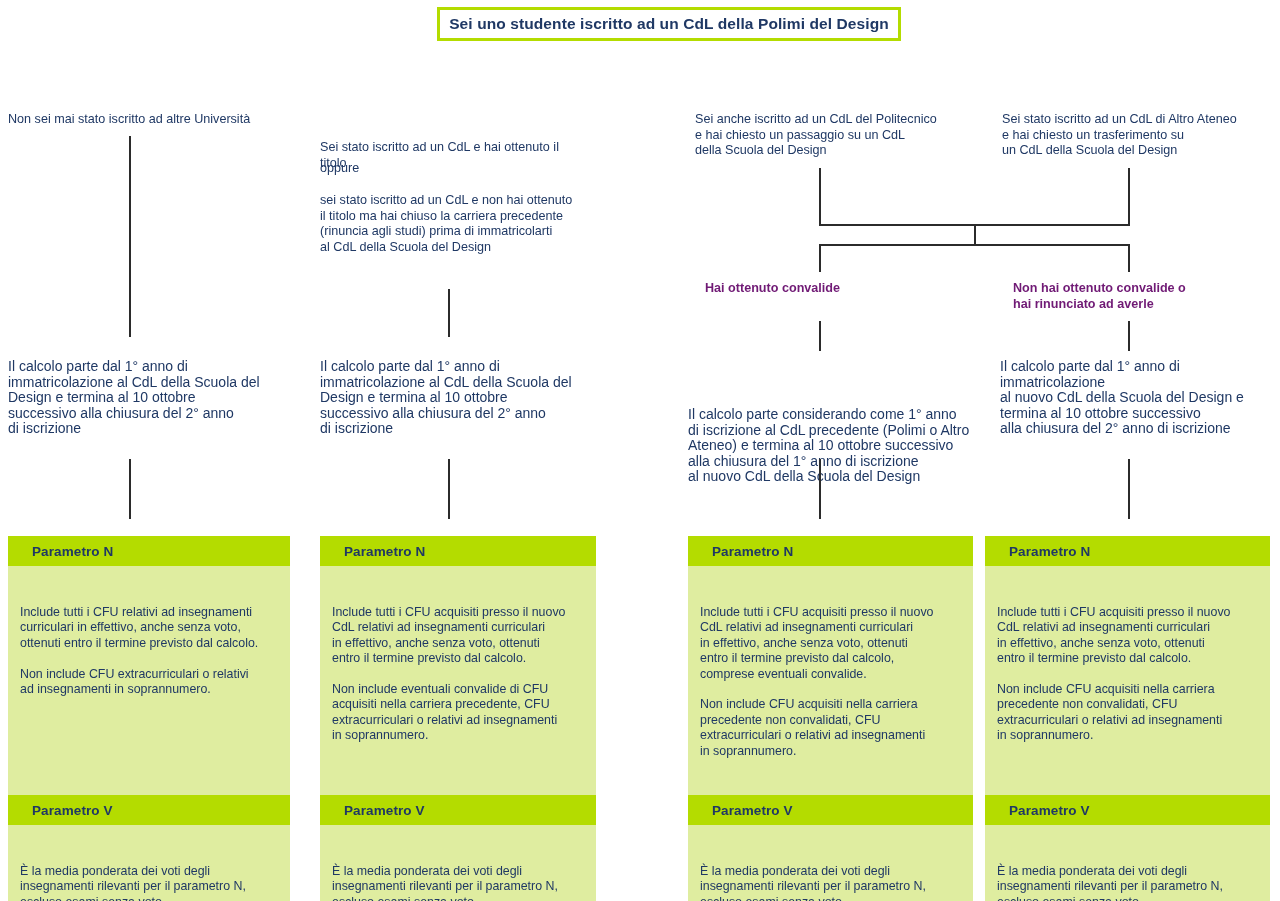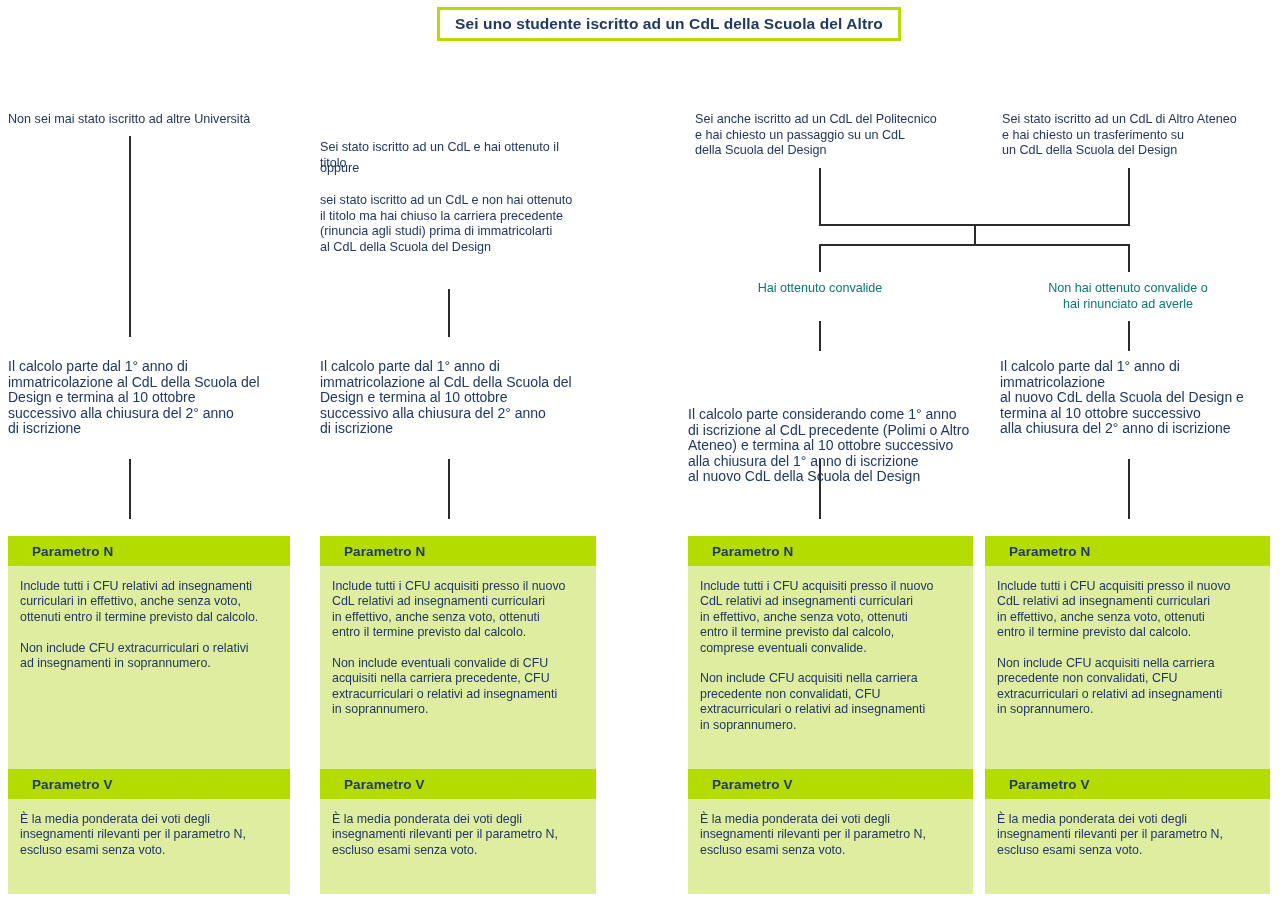--- a/index.html
+++ b/index.html
@@ -53,23 +53,24 @@
   }
   .hline {
     background: #2b2b2b;
     height: 2px;
   }
 
   
   .branch-label {
     font-size: 12.6px;
     line-height: 15.6px;
-    color: #0f766e;
-    text-align: center;
-    white-space: pre-line;
+    color: #701a75;
+    text-align: left;
+    white-space: pre-line;
+    font-weight: bold;
   }
 
   
   .calc {
     font-size: 14px;
     line-height: 15.6px;
     color: #1f3864;
     white-space: pre-line;
   }
 
@@ -92,27 +93,28 @@
     color: #1f3864;
     letter-spacing: 0.1px;
   }
   .card-body {
     padding: 13px 12px 10px 12px;
     font-size: 12.4px;
     line-height: 15.4px;
     color: #1f3864;
     white-space: pre-line;
     box-sizing: border-box;
+    margin-top: 26px;
   }
 </style>
 </head>
 <body>
 
 <div id="title-box" class="abs">
-  <span class="title-text">Sei uno studente iscritto ad un CdL della  Scuola del Altro</span>
+  <span class="title-text">Sei uno studente iscritto ad un CdL della  Polimi del Design</span>
 </div>
 
 <div class="abs cond" style="left:8px; top:112px; width:300px;">Non sei mai stato iscritto ad altre Università</div>
 <div class="abs vline" style="left:129px; top:136px; height:201px;"></div>
 <div class="abs calc" style="left:8px; top:359px; width:290px;">Il calcolo parte dal 1° anno di
 immatricolazione al CdL della Scuola del
 Design e termina al 10 ottobre
 successivo alla chiusura del 2° anno
 di iscrizione</div>
 <div class="abs vline" style="left:129px; top:459px; height:60px;"></div>

